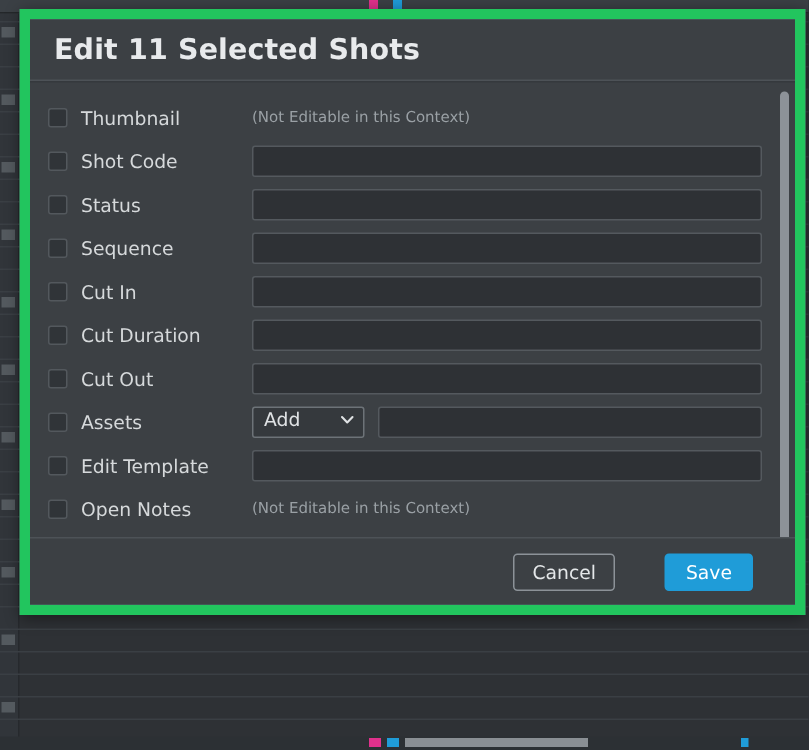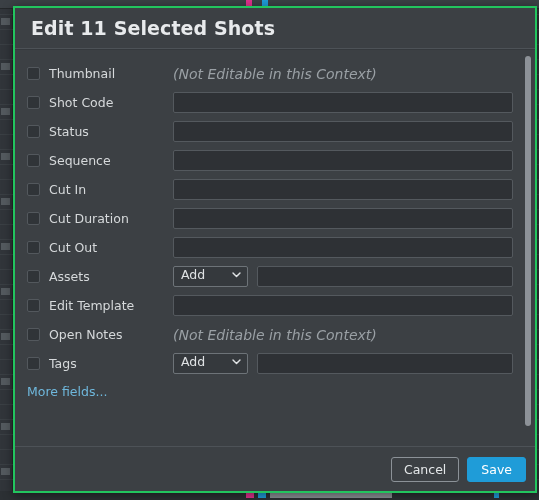--- a/index.html
+++ b/index.html
@@ -72,23 +72,23 @@
     top: 492px;
     height: 6px;
   }
 
   
   #dialog {
     position: absolute;
     left: 13px;
     top: 6px;
     width: 524px;
-    height: 487px;
+    height: 404px;
     background: #701a75;
-    border: 2px solid #22c55e;
+    border: 7px solid #22c55e;
     box-sizing: border-box;
     display: flex;
     flex-direction: column;
     box-shadow: 0 2px 10px rgba(0,0,0,.45);
   }
 
   #dialog-header {
     height: 41px;
     flex: 0 0 41px;
     display: flex;
@@ -174,22 +174,21 @@
   .txtbox {
     flex: 1 1 auto;
     height: 21px;
     background: #2e3135;
     border: 1px solid #54595e;
     border-radius: 2px;
     box-sizing: border-box;
   }
 
   .noedit {
-    font-size: 14px;
-    font-style: italic;
+    font-size: 10px;
     color: #9aa0a5;
     white-space: nowrap;
   }
 
   .selectbox {
     width: 75px;
     flex: 0 0 75px;
     height: 21px;
     background: #35393d;
     border: 1px solid #6d7378;
@@ -238,22 +237,23 @@
 
   
   #dialog-footer {
     flex: 0 0 45px;
     height: 45px;
     border-top: 1px solid #4d5257;
     background: #3c4044;
     display: flex;
     align-items: center;
     justify-content: flex-end;
-    padding-right: 9px;
-    box-sizing: border-box;
+    padding-right: 28px;
+    box-sizing: border-box;
+    gap: 25px;
   }
   .btn {
     font-size: 12.5px;
     border-radius: 3px;
     box-sizing: border-box;
     display: inline-flex;
     align-items: center;
     justify-content: center;
     cursor: pointer;
     height: 25px;

